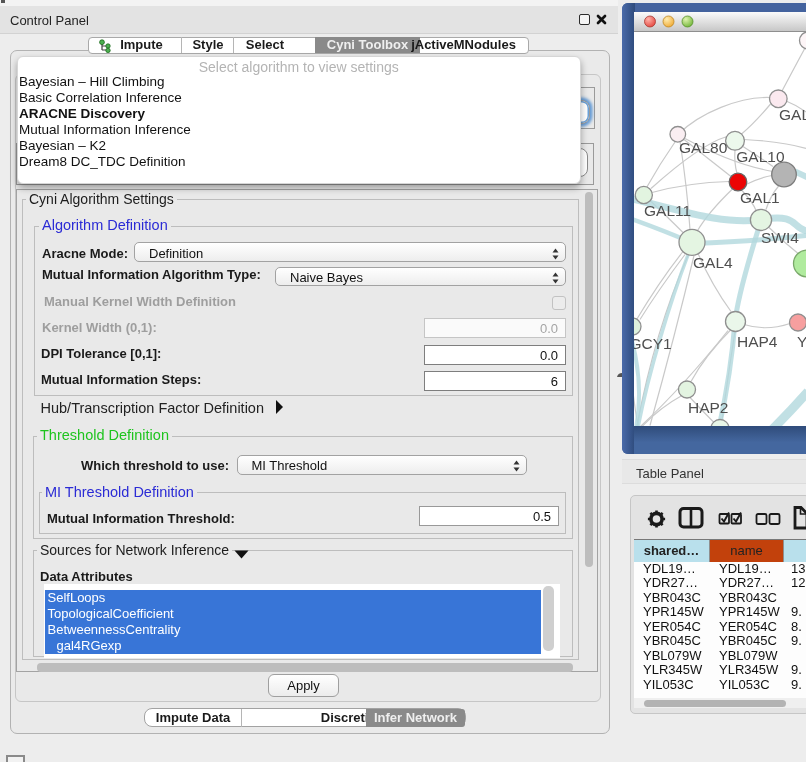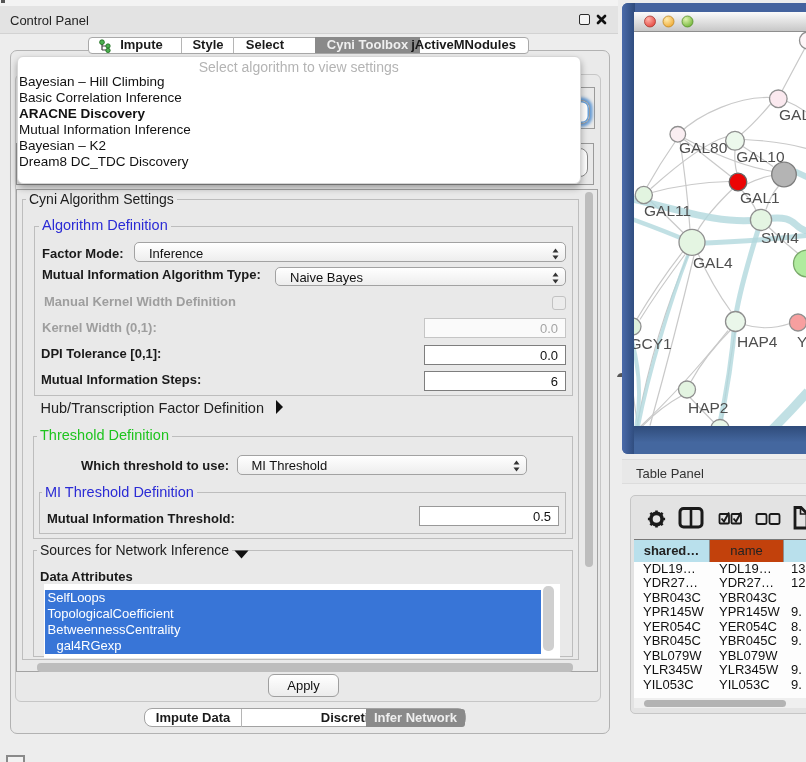--- a/index.html
+++ b/index.html
@@ -60,23 +60,23 @@
 <div class="abs" style="left:16px;top:189px;width:582px;height:483px;border:1px solid #a3a3a3;background:#e9e9e9;box-sizing:border-box;"></div>
 <div class="abs" style="left:585px;top:192px;width:7.5px;height:375px;border-radius:4px;background:#bdbdbd;"></div>
 <div class="abs" style="left:37px;top:663px;width:536px;height:8.5px;border-radius:4px;background:#bdbdbd;"></div>
 
 <div class="groupbox" style="left:21.5px;top:199px;width:557.5px;height:461px;"></div>
 <div class="gtitle" style="left:26px;top:193px;color:#1c1c1c;font-size:14px;">Cyni Algorithm Settings</div>
 
 <div class="groupbox" style="left:33.5px;top:226px;width:539.5px;height:170px;"></div>
 <div class="gtitle" style="left:39px;top:219px;color:#2b2bd5;font-size:14.5px;">Algorithm Definition</div>
 
-<div class="lbl bold" style="left:42px;top:245.5px;">Factor Mode:</div>
+<div class="lbl bold" style="left:42px;top:245.5px;">Aracne Mode:</div>
 <div class="combo" style="left:134px;top:242px;width:432px;height:19.5px;">
-    <span class="ct">Inference</span>
+    <span class="ct">Definition</span>
   <svg style="position:absolute;right:6px;top:4.5px;" width="7" height="12" viewBox="0 0 7 12">
       <path d="M3.5 0.5 L6.5 4.5 L0.5 4.5 Z M3.5 11.5 L0.5 7.5 L6.5 7.5 Z" fill="#333"></path>
     </svg>
 </div>
 <div class="lbl bold" style="left:42px;top:267px;">Mutual Information Algorithm Type:</div>
 <div class="combo" style="left:275px;top:266.5px;width:291px;height:19.5px;">
     <span class="ct">Naive Bayes</span>
   <svg style="position:absolute;right:6px;top:4.5px;" width="7" height="12" viewBox="0 0 7 12">
       <path d="M3.5 0.5 L6.5 4.5 L0.5 4.5 Z M3.5 11.5 L0.5 7.5 L6.5 7.5 Z" fill="#333"></path>
     </svg>
@@ -138,21 +138,21 @@
   </svg>
 
 <div class="abs" style="left:16.5px;top:56px;width:564.5px;height:128px;background:#fff;border-radius:6px;border:1px solid #d6d6d6;box-shadow:0 4px 7px rgba(0,0,0,0.33);box-sizing:border-box;padding-left:32px;">
   <div style="position:absolute;left:0;top:2px;width:100%;text-align:center;font-size:14px;color:#b4b4b4;">Select algorithm to view settings</div>
   <div style="position:absolute;left:1.5px;top:16.5px;font-size:13.5px;color:#111;line-height:16px;white-space:nowrap;">
     <div>Bayesian – Hill Climbing</div>
     <div>Basic Correlation Inference</div>
     <div style="font-weight:bold;">ARACNE Discovery</div>
     <div>Mutual Information Inference</div>
     <div>Bayesian – K2</div>
-    <div>Dream8 DC_TDC Discovery</div>
+    <div>Dream8 DC_TDC Definition</div>
   </div>
 </div>
 
 <div class="abs" style="left:622px;top:3px;width:184px;height:451px;background:#44639e;border-radius:6px 0 0 6px;"></div>
 <div class="abs" style="left:622px;top:3px;width:13px;height:451px;background:linear-gradient(90deg,#4a6aa9,#2e4b7c);border-radius:6px 0 0 6px;"></div>
 <div class="abs" style="left:634px;top:425px;width:172px;height:29px;background:linear-gradient(#2e4a78,#44679f 60%,#44679f);"></div>
 <div class="abs" style="left:634px;top:12px;width:172px;height:20px;background:linear-gradient(#fbfbfb,#c7c7c7);border-bottom:1px solid #8f8f8f;box-sizing:border-box;"></div>
 <svg class="abs" style="left:634px;top:12px;" width="70" height="20" viewBox="0 0 70 20">
   <defs>
     <radialGradient id="rl" cx="0.35" cy="0.3" r="0.8">

